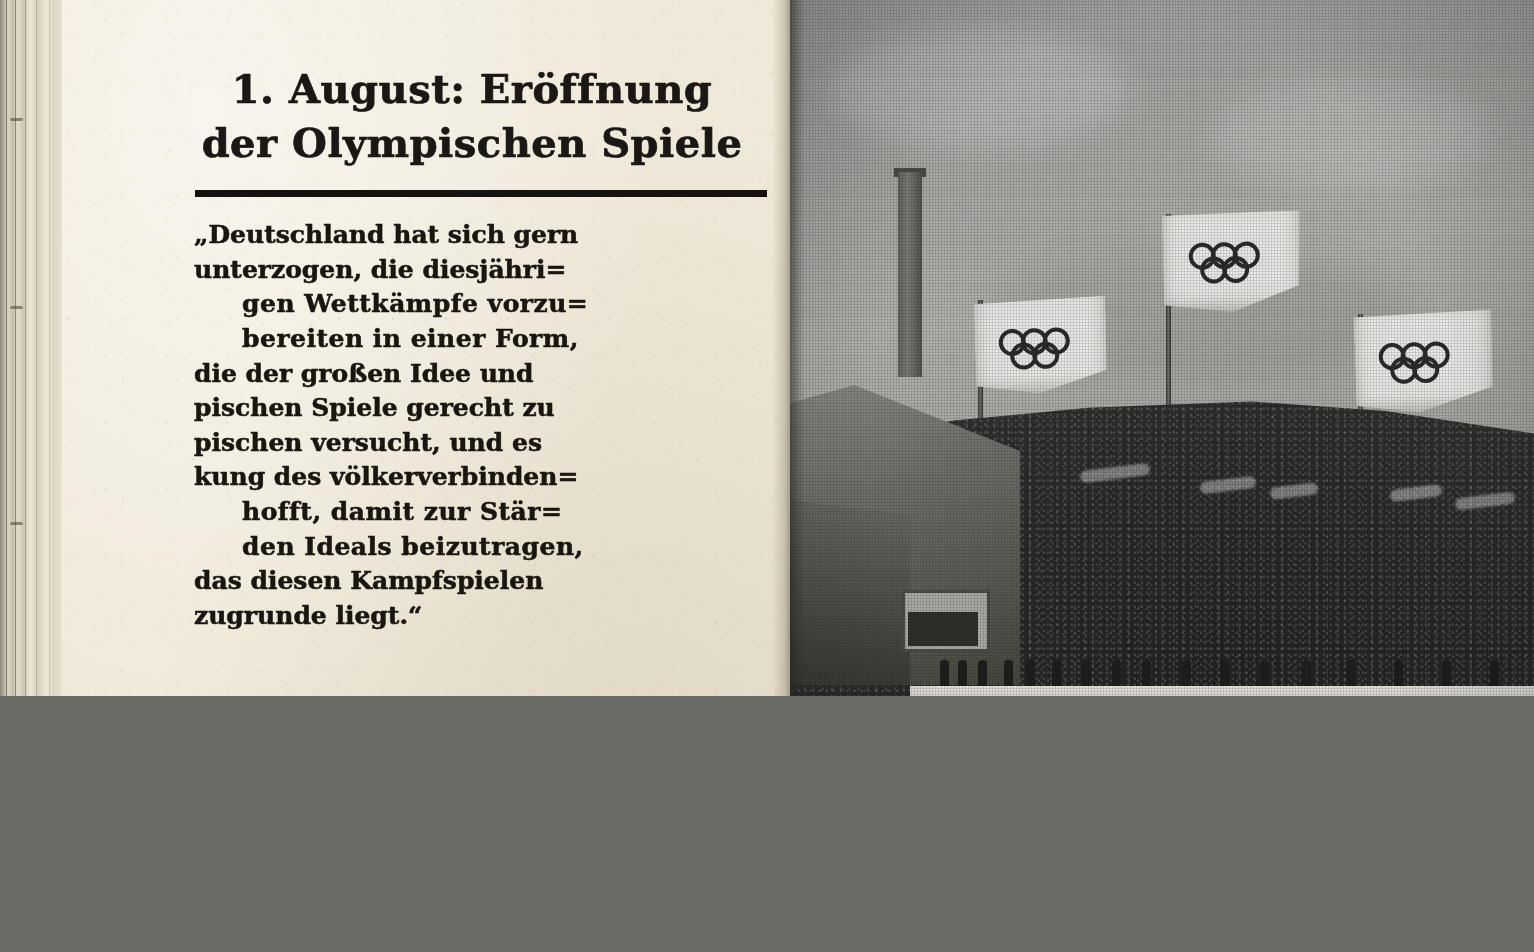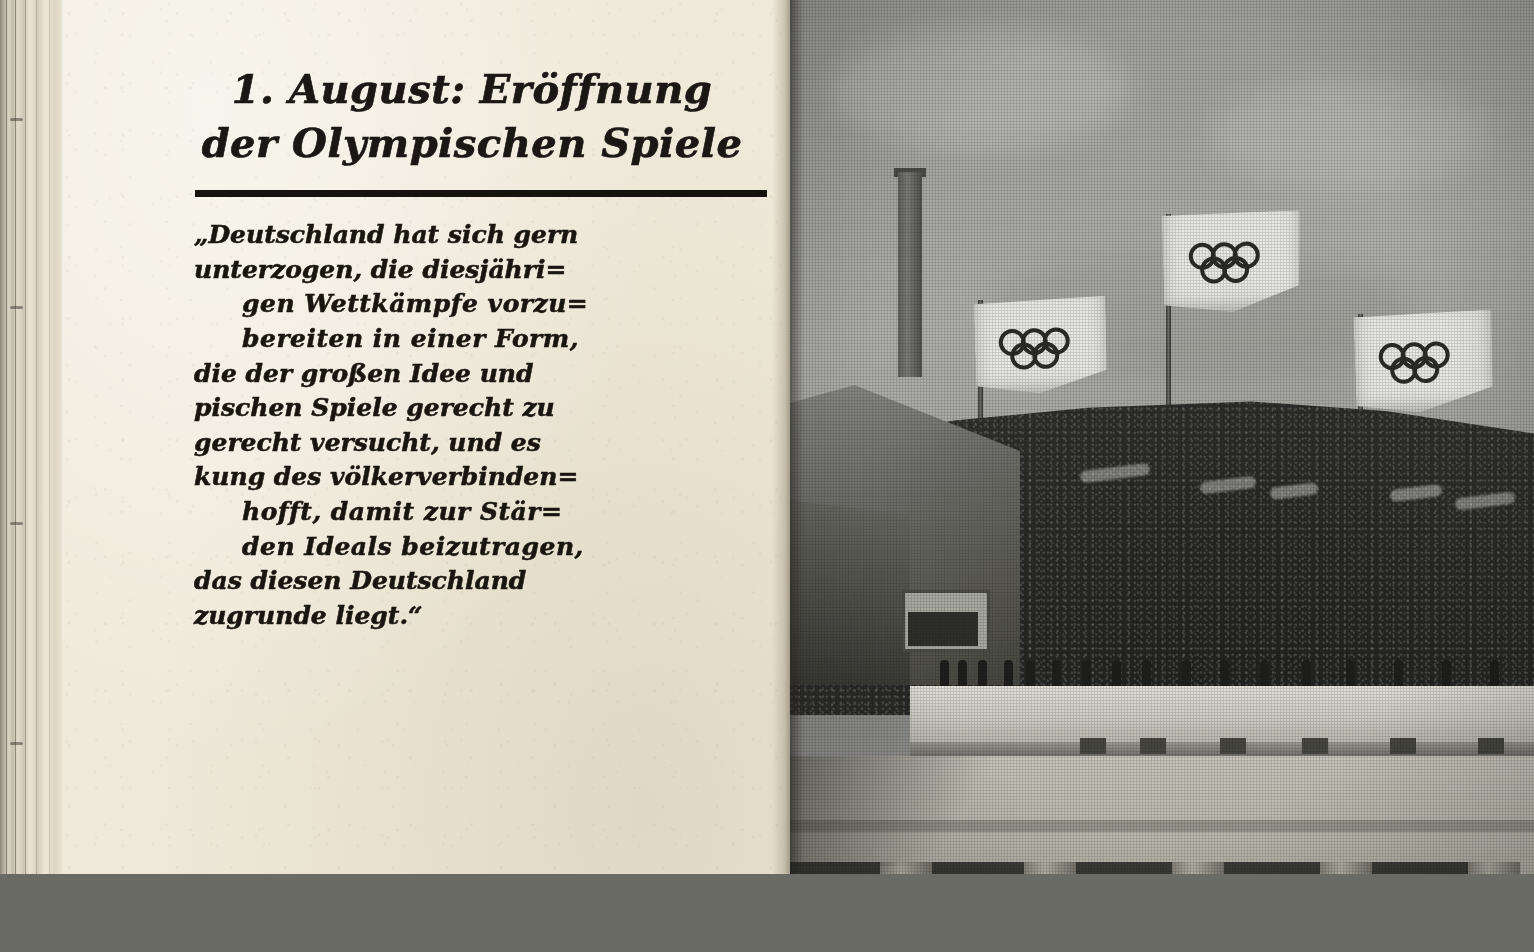--- a/index.html
+++ b/index.html
@@ -3,25 +3,24 @@
 <meta charset="utf-8">
 <style>
   html, body {
     margin: 0;
     padding: 0;
     background: #6b6b66;
   }
   .page {
     position: relative;
     width: 1534px;
-    height: 874px;
+    height: 696px;
     overflow: hidden;
     background: #efe9dc;
     font-family: "Liberation Serif", serif;
-    font-style: italic;
   }
 
   
   .spine {
     position: absolute;
     left: 0; top: 0;
     width: 62px; height: 952px;
     background: linear-gradient(90deg,
       #8d887c 0px, #b8b2a2 4px, #d9d3c2 9px,
       #c3bdaa 13px, #e4dccb 18px, #cdc6b4 24px,
@@ -353,25 +352,25 @@
 
     <div class="rule"></div>
 
     <div class="quote">
       <span class="ln">„Deutschland hat sich gern</span>
       <span class="ln">unterzogen, die diesjähri=</span>
       <span class="ln sp">gen Wettkämpfe vorzu=</span>
       <span class="ln sp">bereiten in einer Form,</span>
       <span class="ln">die der großen Idee und</span>
       <span class="ln">pischen Spiele gerecht zu</span>
-      <span class="ln">gerecht versucht, und es</span>
+      <span class="ln">pischen versucht, und es</span>
       <span class="ln">kung des völkerverbinden=</span>
       <span class="ln sp">hofft, damit zur Stär=</span>
       <span class="ln sp">den Ideals beizutragen,</span>
-      <span class="ln">das diesen Deutschland</span>
+      <span class="ln">das diesen Kampfspielen</span>
       <span class="ln">zugrunde liegt.“</span>
     </div>
 
     <div class="paper-edge-right"></div>
   </div>
 
   <div class="photo">
 
     <div class="sky"></div>
     <div class="sky-blotch" style="left:40px;  top:30px;  width:300px; height:120px; background:rgba(255,255,255,.18);"></div>

